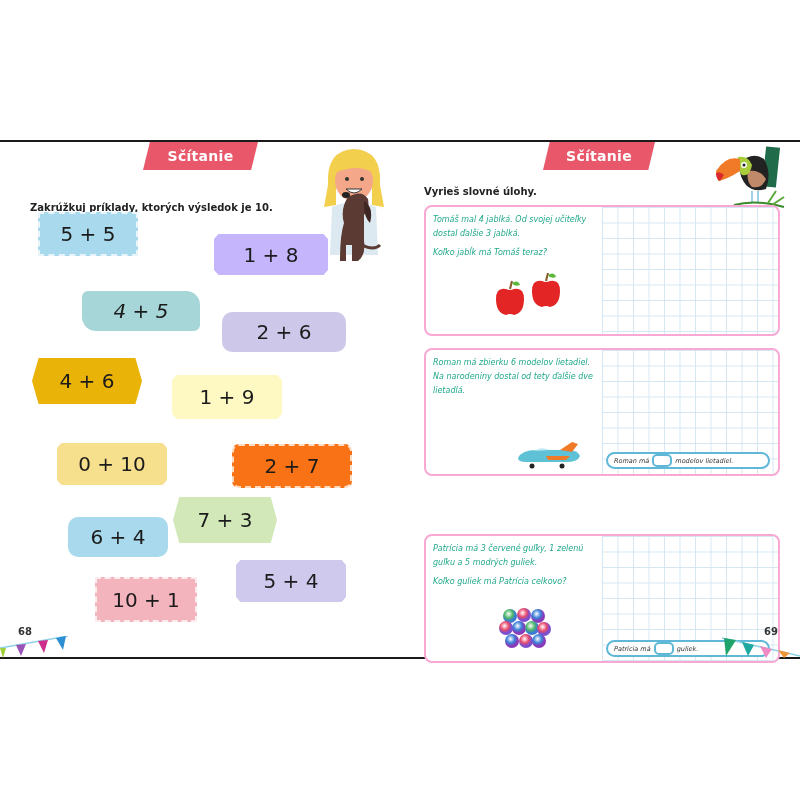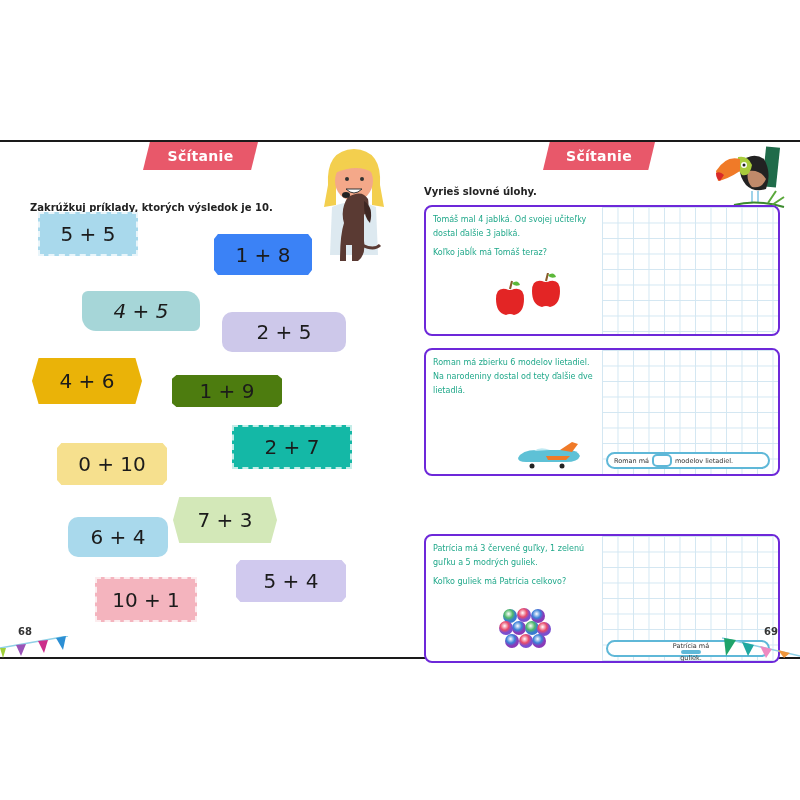--- a/index.html
+++ b/index.html
@@ -10,21 +10,21 @@
   .banner{position:absolute;top:142px;height:28px;background:#e8586a;color:#fff;font-weight:bold;font-size:14px;
     display:flex;align-items:center;justify-content:center;clip-path:polygon(6% 0,100% 0,94% 100%,0 100%);letter-spacing:.3px;}
   .instr{position:absolute;font-size:10px;font-weight:bold;color:#222;}
   .tile{position:absolute;display:flex;align-items:center;justify-content:center;font-family:"DejaVu Sans",sans-serif;
     font-size:20px;color:#1b1b1b;}
   .t-dotted{border:2px dashed rgba(255,255,255,.75);outline-offset:-4px;}
   .t-scallop{border-radius:10px;}
   .t-zig{clip-path:polygon(0 50%,6% 0,94% 0,100% 50%,94% 100%,6% 100%);}
   .t-ticket{clip-path:polygon(4% 0,96% 0,100% 12%,100% 88%,96% 100%,4% 100%,0 88%,0 12%);}
   .t-wave{border-radius:6px 14px 6px 14px;}
-  .box{position:absolute;left:424px;width:352px;border:2px solid #6d28d9;border-radius:8px;background:#fff;overflow:hidden;}
+  .box{position:absolute;left:424px;width:352px;border:2px solid #f9a8d4;border-radius:8px;background:#fff;overflow:hidden;font-style:italic;}
   .grid{position:absolute;top:0;bottom:0;left:176px;right:0;
     background-image:linear-gradient(#d3e7f2 1px,transparent 1px),linear-gradient(90deg,#d3e7f2 1px,transparent 1px);
     background-size:15.5px 15.5px;}
   .q{position:absolute;left:7px;top:6px;width:165px;font-size:8px;color:#20a88a;line-height:14px;}
   .q p{margin:0 0 5px 0;}
   .ans{position:absolute;left:180px;right:8px;height:17px;border:2px solid #5fb8d8;border-radius:9px;background:#fff;
     display:flex;align-items:center;font-size:6.5px;color:#333;padding-left:6px;box-sizing:border-box;}
   .ans .slot{display:inline-block;width:20px;height:13px;border:2px solid #5fb8d8;border-radius:5px;margin:0 3px;box-sizing:border-box;}
   .pageno{position:absolute;top:626px;font-size:10px;font-weight:bold;color:#333;}
 </style>
@@ -50,39 +50,39 @@
     <path d="M30 52 Q44 44 50 54 Q52 64 46 70 L46 96 Q48 110 40 116 L34 116 L34 100 L28 100 L28 116 L22 116 Q22 90 26 78 Q22 64 30 52Z" fill="#5a3a33"></path>
     <path d="M46 56 Q56 62 52 78 Q46 72 46 60Z" fill="#3e2723"></path>
     <path d="M44 100 Q56 106 62 100" stroke="#5a3a33" stroke-width="3" fill="none"></path>
     <ellipse cx="28" cy="50" rx="4" ry="3" fill="#222"></ellipse>
   </svg>
 </div>
 
 <div class="tile t-dotted" style="left: 38px; top: 212px; width: 96px; height: 40px; background: rgb(169, 217, 236);">
   <span>5 + 5</span>
 </div>
-<div class="tile t-ticket" style="left: 214px; top: 234px; width: 98px; height: 41px; background: #3b82f6;">
+<div class="tile t-ticket" style="left: 214px; top: 234px; width: 114px; height: 41px; background: #c4b5fd;">
   <span>1 + 8</span>
 </div>
 <div class="tile t-wave" style="left: 82px; top: 291px; width: 118px; height: 40px; background: rgb(166, 214, 216); font-style: italic;">
   <span>4 + 5</span>
 </div>
 <div class="tile t-scallop" style="left: 222px; top: 312px; width: 124px; height: 40px; background: rgb(205, 200, 234);">
-  <span>2 + 5</span>
+  <span>2 + 6</span>
 </div>
 <div class="tile t-zig" style="left: 32px; top: 358px; width: 110px; height: 46px; background: #eab308;">
   <span>4 + 6</span>
 </div>
-<div class="tile t-ticket" style="left: 172px; top: 375px; width: 110px; height: 32px; background: #4d7c0f;">
+<div class="tile t-ticket" style="left: 172px; top: 375px; width: 110px; height: 44px; background: #fef9c3;">
   <span>1 + 9</span>
 </div>
 <div class="tile t-ticket" style="left: 57px; top: 443px; width: 110px; height: 42px; background: rgb(246, 224, 142);">
   <span>0 + 10</span>
 </div>
-<div class="tile t-dotted" style="left: 232px; top: 425px; width: 116px; height: 40px; background: #14b8a6;">
+<div class="tile t-dotted" style="left: 232px; top: 444px; width: 116px; height: 40px; background: #f97316; border-radius: 7px;">
   <span>2 + 7</span>
 </div>
 <div class="tile t-zig" style="left: 173px; top: 497px; width: 104px; height: 46px; background: rgb(211, 232, 184);">
   <span>7 + 3</span>
 </div>
 <div class="tile t-scallop" style="left: 47px; top: 517px; width: 100px; height: 40px; background: rgb(169, 217, 236); margin-left: 21px;">
   <span>6 + 4</span>
 </div>
 <div class="tile t-ticket" style="left: 236px; top: 560px; width: 110px; height: 42px; background: rgb(208, 201, 238);">
   <span>5 + 4</span>
@@ -192,21 +192,21 @@
         <circle cx="40" cy="8" r="7" fill="url(#m3)"></circle>
       <circle cx="8" cy="20" r="7" fill="url(#m1)"></circle>
         <circle cx="21" cy="20" r="7" fill="url(#m3)"></circle>
         <circle cx="34" cy="20" r="7" fill="url(#m2)"></circle>
         <circle cx="46" cy="21" r="7" fill="url(#m1)"></circle>
       <circle cx="14" cy="33" r="7" fill="url(#m3)"></circle>
         <circle cx="28" cy="33" r="7" fill="url(#m1)"></circle>
         <circle cx="41" cy="33" r="7" fill="url(#m3)"></circle>
     </svg>
   </div>
-  <div class="ans" style="top:104px;flex-direction:column;">
+  <div class="ans" style="top:104px;">
     <span>Patrícia má</span>
     <span class="slot"></span>
     <span>guliek.</span>
   </div>
 </div>
 
 <div class="pageno" style="left:764px;">69</div>
 <div style="position:absolute;left:722px;top:636px;width:78px;height:22px;">
   <svg width="78" height="22" viewBox="0 0 78 22">
     <line x1="0" y1="2" x2="78" y2="20" stroke="#8fd0e6" stroke-width="1.5"></line>

